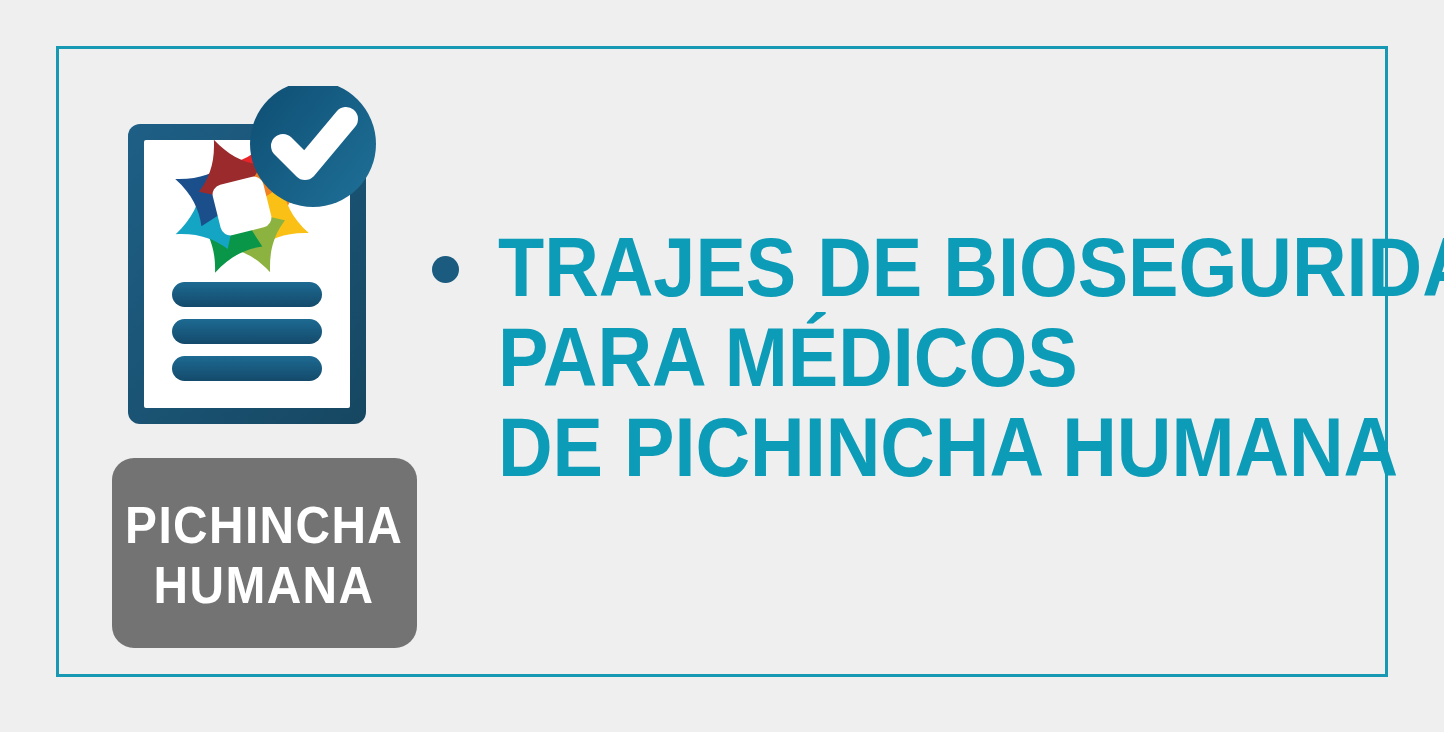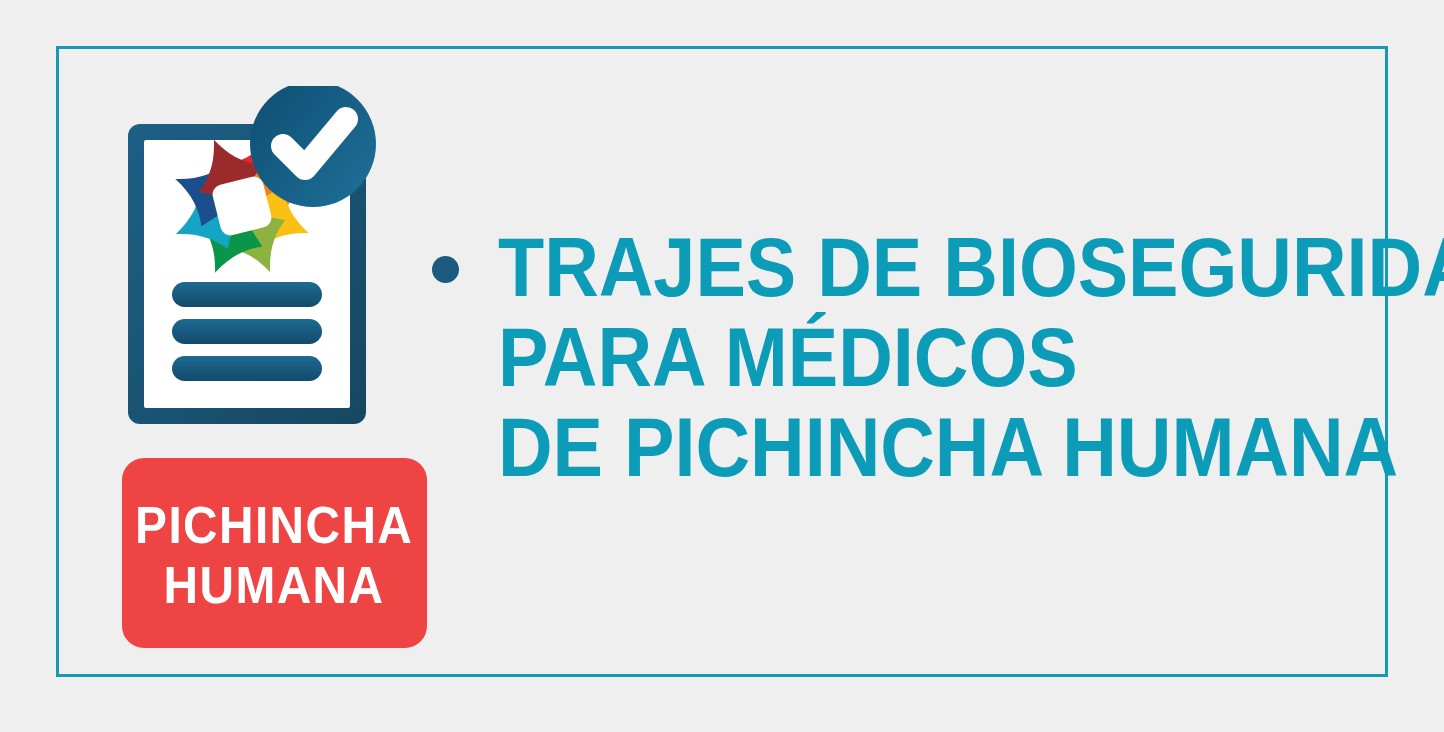--- a/index.html
+++ b/index.html
@@ -38,25 +38,25 @@
     left: 120px;
     top: 86px;
     width: 300px;
     height: 345px;
   }
   .doc-icon svg { display: block; width: 300px; height: 345px; }
 
   
   .badge {
     position: absolute;
-    left: 122px;
+    left: 112px;
     top: 458px;
     width: 305px;
     height: 190px;
-    background: #ef4444;
+    background: #737373;
     border-radius: 22px;
     display: flex;
     flex-direction: column;
     align-items: center;
     justify-content: center;
     box-sizing: border-box;
     padding-top: 4px;
   }
   .badge-line {
     color: #ffffff;

